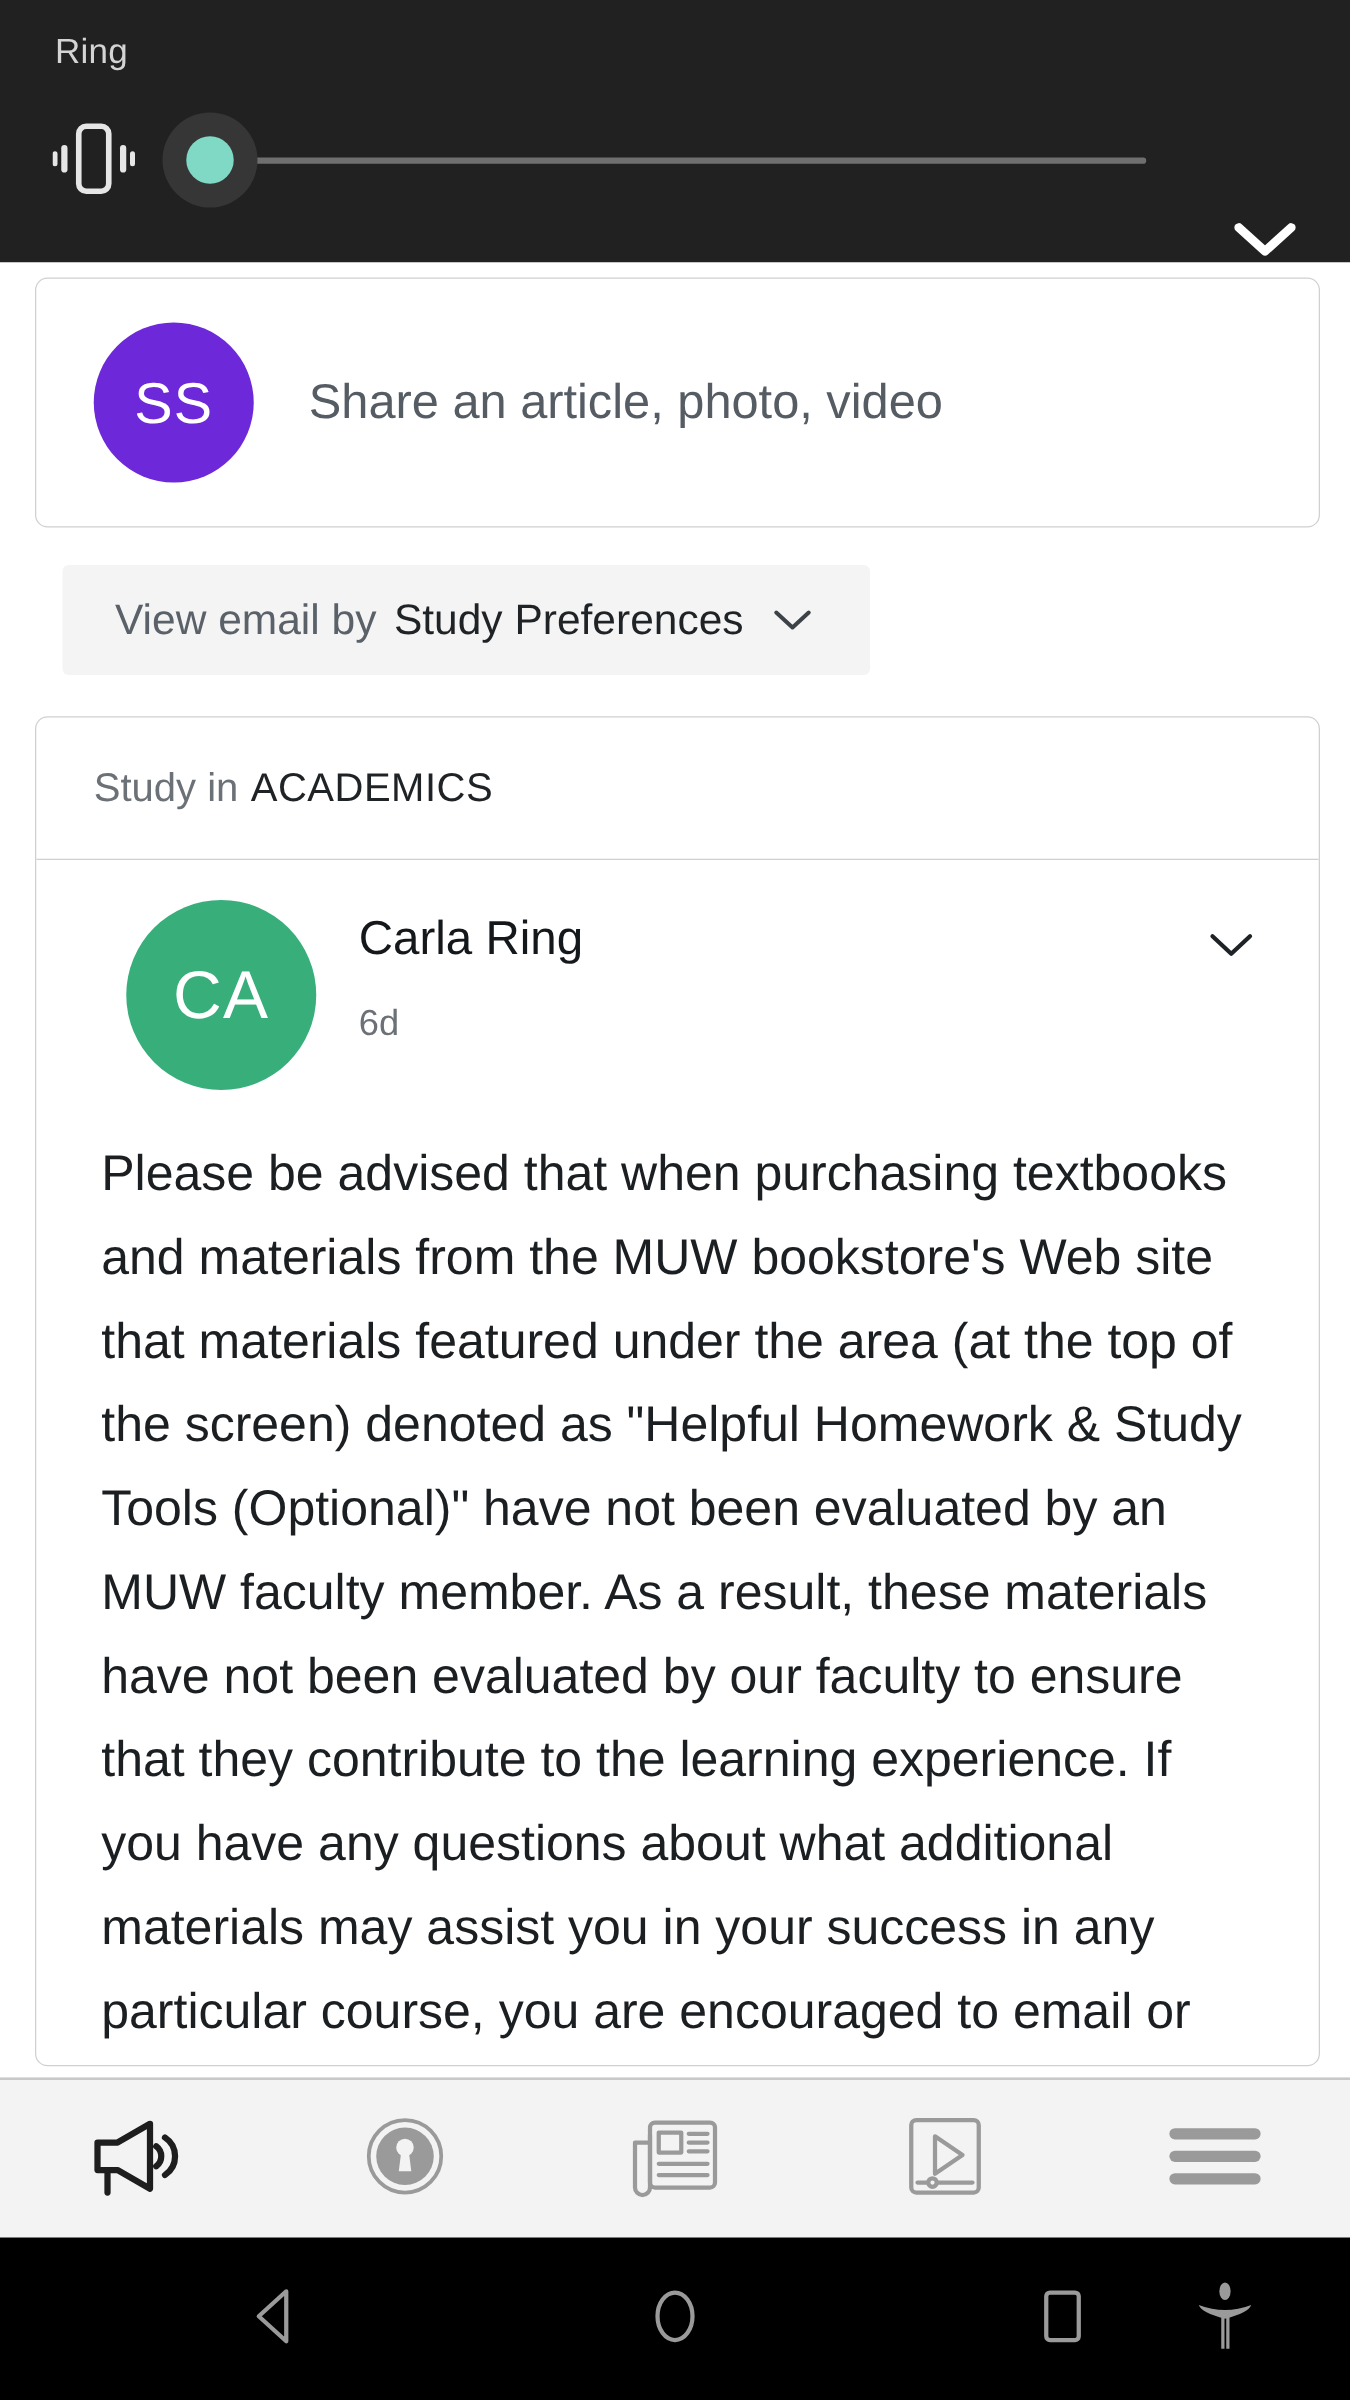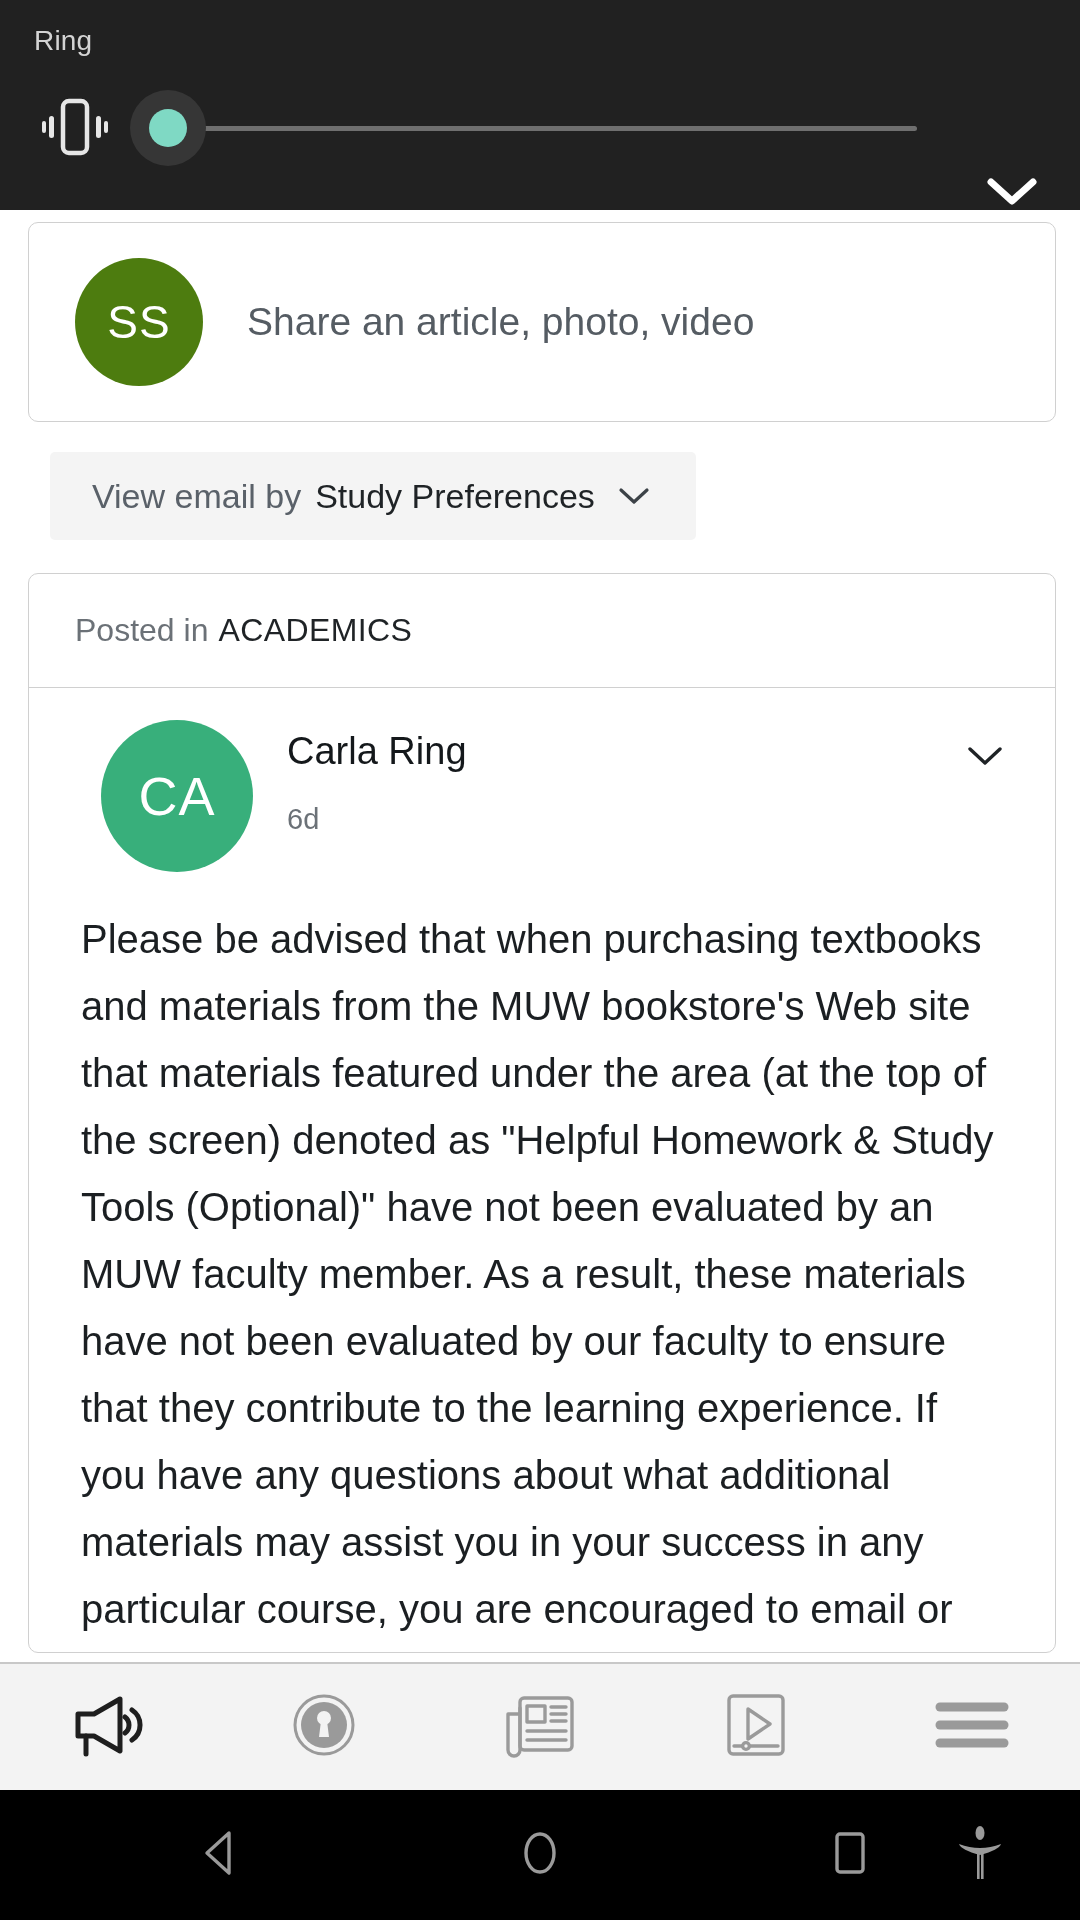--- a/index.html
+++ b/index.html
@@ -10,21 +10,21 @@
     overflow:hidden;
   }
   #screen { position:relative; width:1080px; height:1920px; background:#fff; }
 
   
   .volume-panel{
     position:absolute; top:0; left:0; width:1080px; height:210px;
     background:#212121;
   }
   .volume-label{
-    position:absolute; left:34px; top:25px;
+    position:absolute; left:44px; top:25px;
     font-size:28px; color:#d4d4d4; letter-spacing:.2px;
   }
   .volume-row{
     position:absolute; left:0; top:78px; width:1080px; height:100px;
   }
   .vibrate-icon{
     position:absolute; left:42px; top:14px; width:66px; height:70px;
   }
   .slider-area{
     position:absolute; left:130px; top:0; width:790px; height:100px;
@@ -167,40 +167,40 @@
             <path d="M5 6 L26 25 L47 6" fill="none" stroke="#ffffff" stroke-width="7" stroke-linecap="round" stroke-linejoin="round"></path>
           </svg>
         </span>
       </div>
     </div>
   </div>
 
   <div class="feed">
 
     <div class="composer card">
-      <div class="avatar avatar-ss" style="background:#4d7c0f">
+      <div class="avatar avatar-ss" style="background:#6d28d9">
         <span>SS</span>
       </div>
       <div class="composer-placeholder">Share an article, photo, video</div>
     </div>
 
     <div class="filter-pill">
       <span class="filter-label">View email by</span>
       <span class="filter-value">Study Preferences</span>
       <span class="filter-caret">
         <svg width="34" height="22" viewBox="0 0 34 22">
           <path d="M4 5 L17 17 L30 5" fill="none" stroke="#3c4247" stroke-width="3.2" stroke-linecap="round" stroke-linejoin="round"></path>
         </svg>
       </span>
     </div>
 
     <div class="post-card card">
 
       <div class="post-channel">
-        <span class="channel-prefix">Posted in</span>
+        <span class="channel-prefix">Study in</span>
         <span class="channel-name">ACADEMICS</span>
       </div>
 
       <div class="post-author">
         <div class="avatar avatar-ca" style="background:#38af7b">
           <span>CA</span>
         </div>
         <div class="author-meta">
           <div class="author-name">Carla Ring</div>
           <div class="author-time">6d</div>

